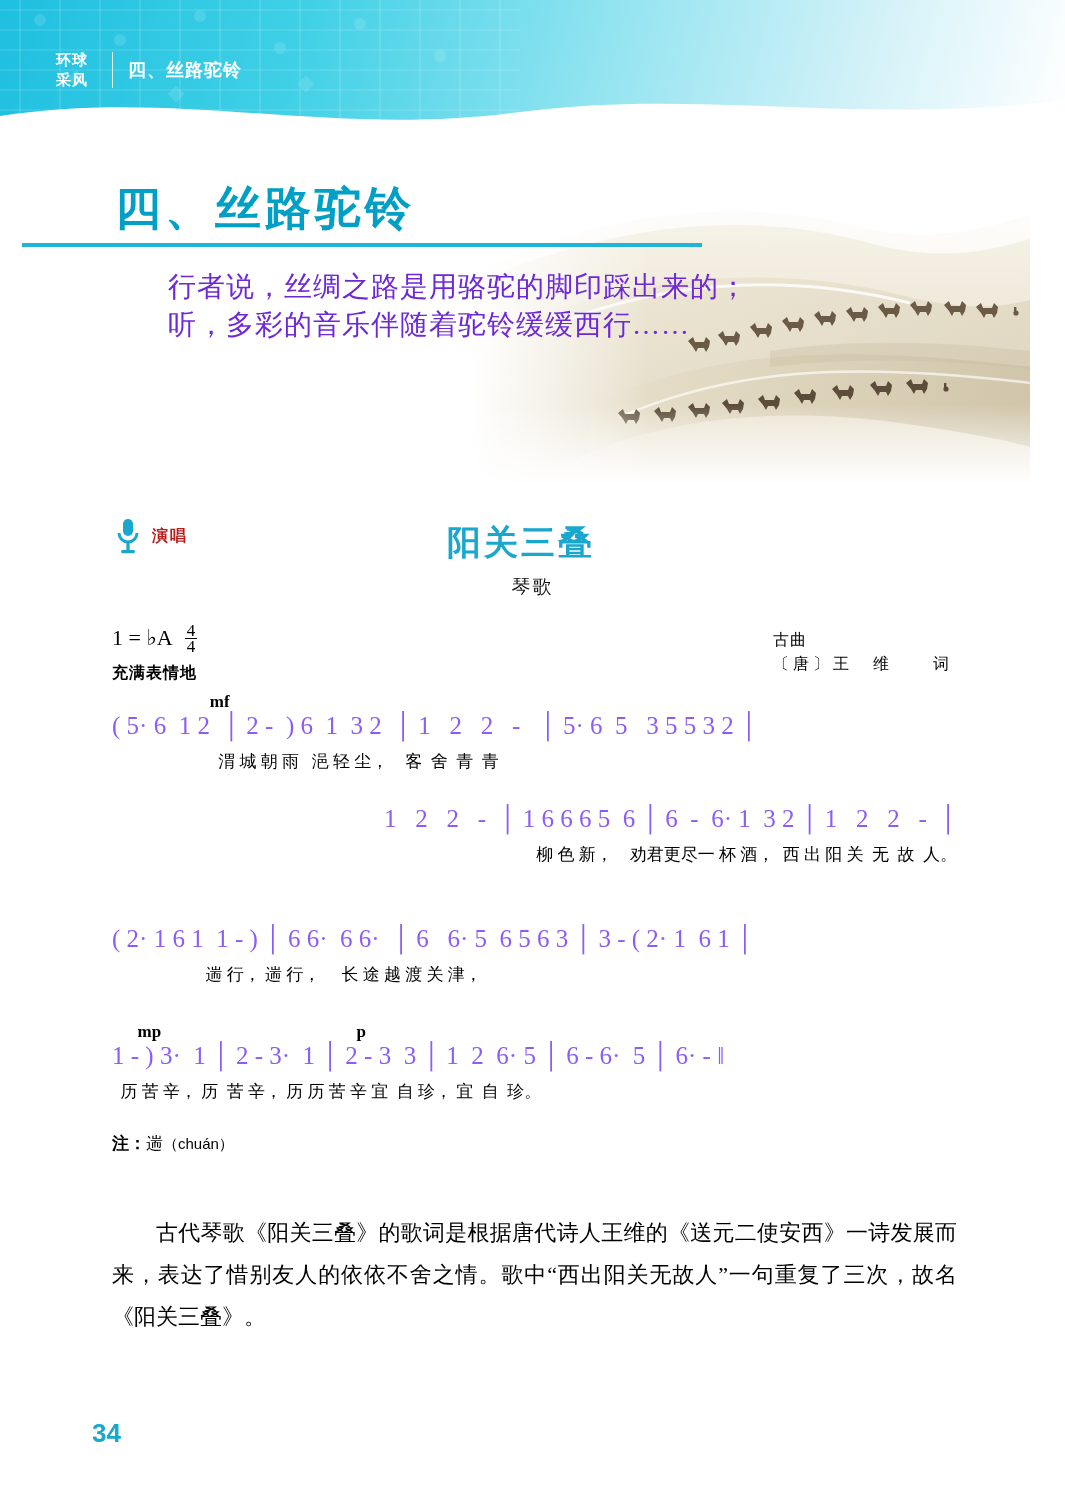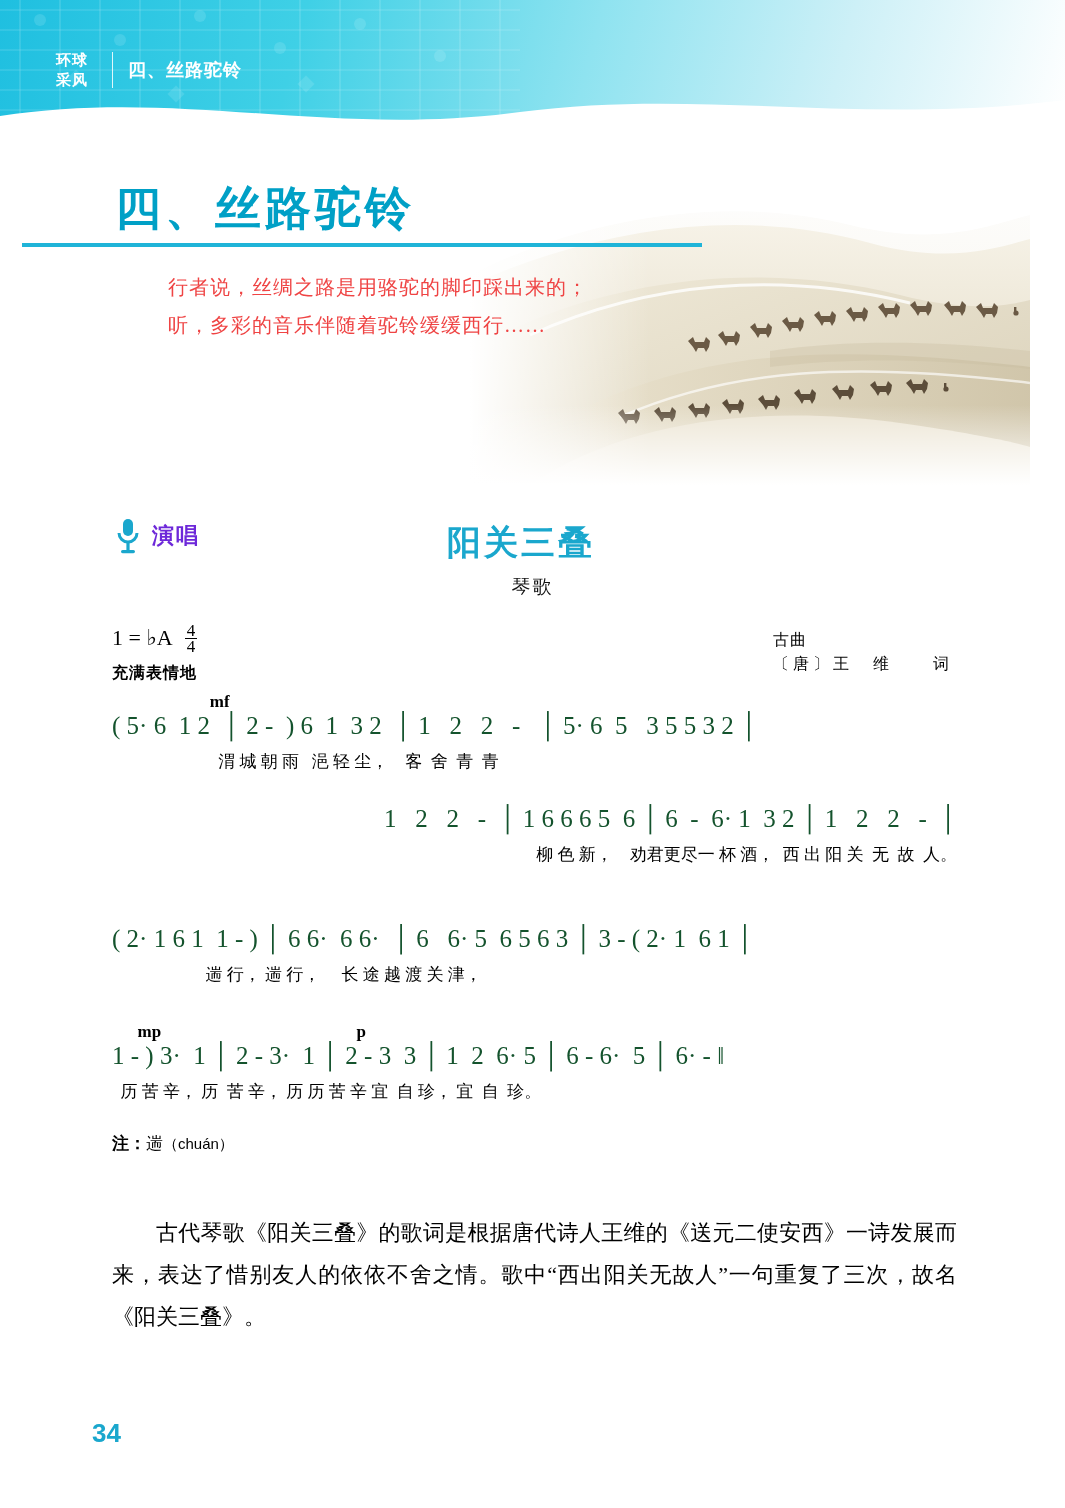--- a/index.html
+++ b/index.html
@@ -93,42 +93,42 @@
     left: 470px; top: 155px;
     width: 560px; height: 330px;
     overflow: hidden;
   }
   .hero svg { display:block; }
 
   
   .verse {
     position: absolute;
     left: 168px; top: 268px;
-    color: #ef4444;
+    color: #6d28d9;
     font-family: "Liberation Serif", serif;
-    font-size: 20px;
+    font-size: 28px;
     line-height: 38px;
     letter-spacing: 1px;
     z-index: 5;
   }
 
   
   .sing-label {
     position: absolute;
     left: 113px; top: 516px;
     display: flex;
     align-items: center;
     gap: 9px;
   }
   .mic-icon { width: 30px; height: 40px; display:block; }
   .sing-text {
-    color: #6d28d9;
-    font-family: "Liberation Sans", sans-serif;
-    font-weight: bold;
-    font-size: 22px;
+    color: #b91c1c;
+    font-family: "Liberation Sans", sans-serif;
+    font-weight: bold;
+    font-size: 16px;
     letter-spacing: 2px;
   }
 
   
   .song-title {
     position: absolute;
     left: 0; top: 520px;
     width: 1042px;
     text-align: center;
     color: #1aa7cd;
@@ -191,21 +191,21 @@
 
   
   .system {
     position: absolute;
     left: 112px;
     width: 845px;
   }
   .notes-row {
     font-family: "Liberation Serif", serif;
     font-size: 25px;
-    color: #14532d;
+    color: #8b5cf6;
     white-space: pre;
     letter-spacing: 0px;
     height: 38px;
   }
   .lyrics-row {
     font-family: "Liberation Serif", serif;
     font-size: 17px;
     color: #000;
     white-space: pre;
     letter-spacing: 0px;

